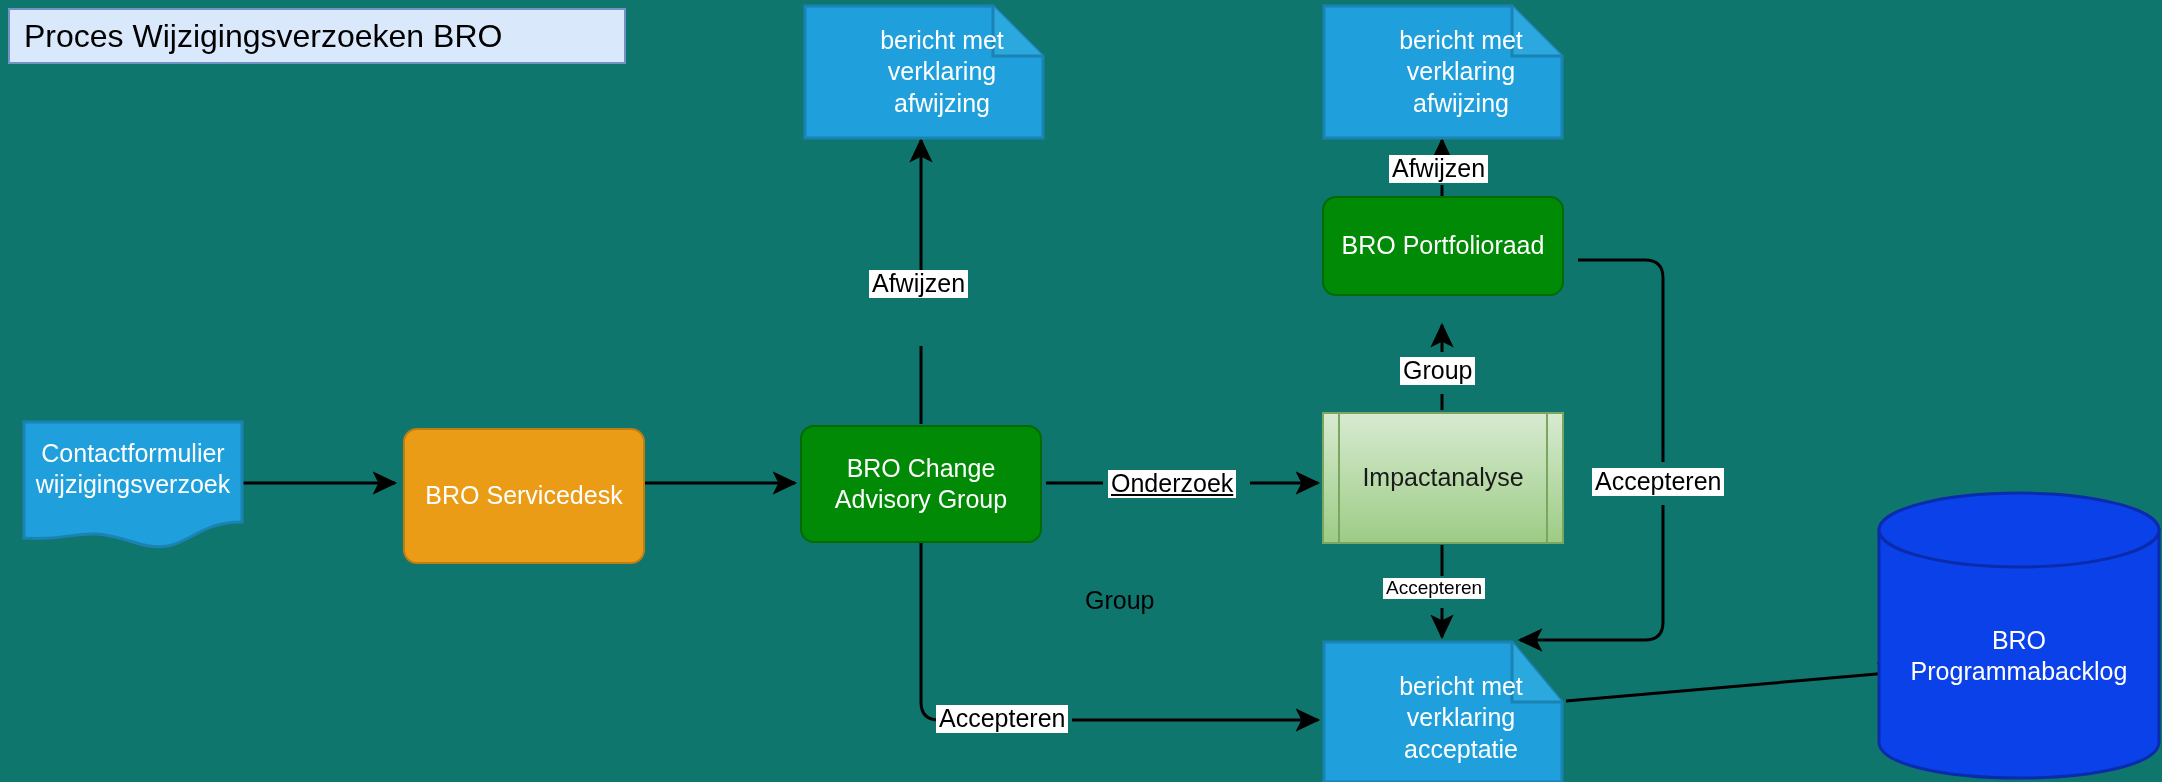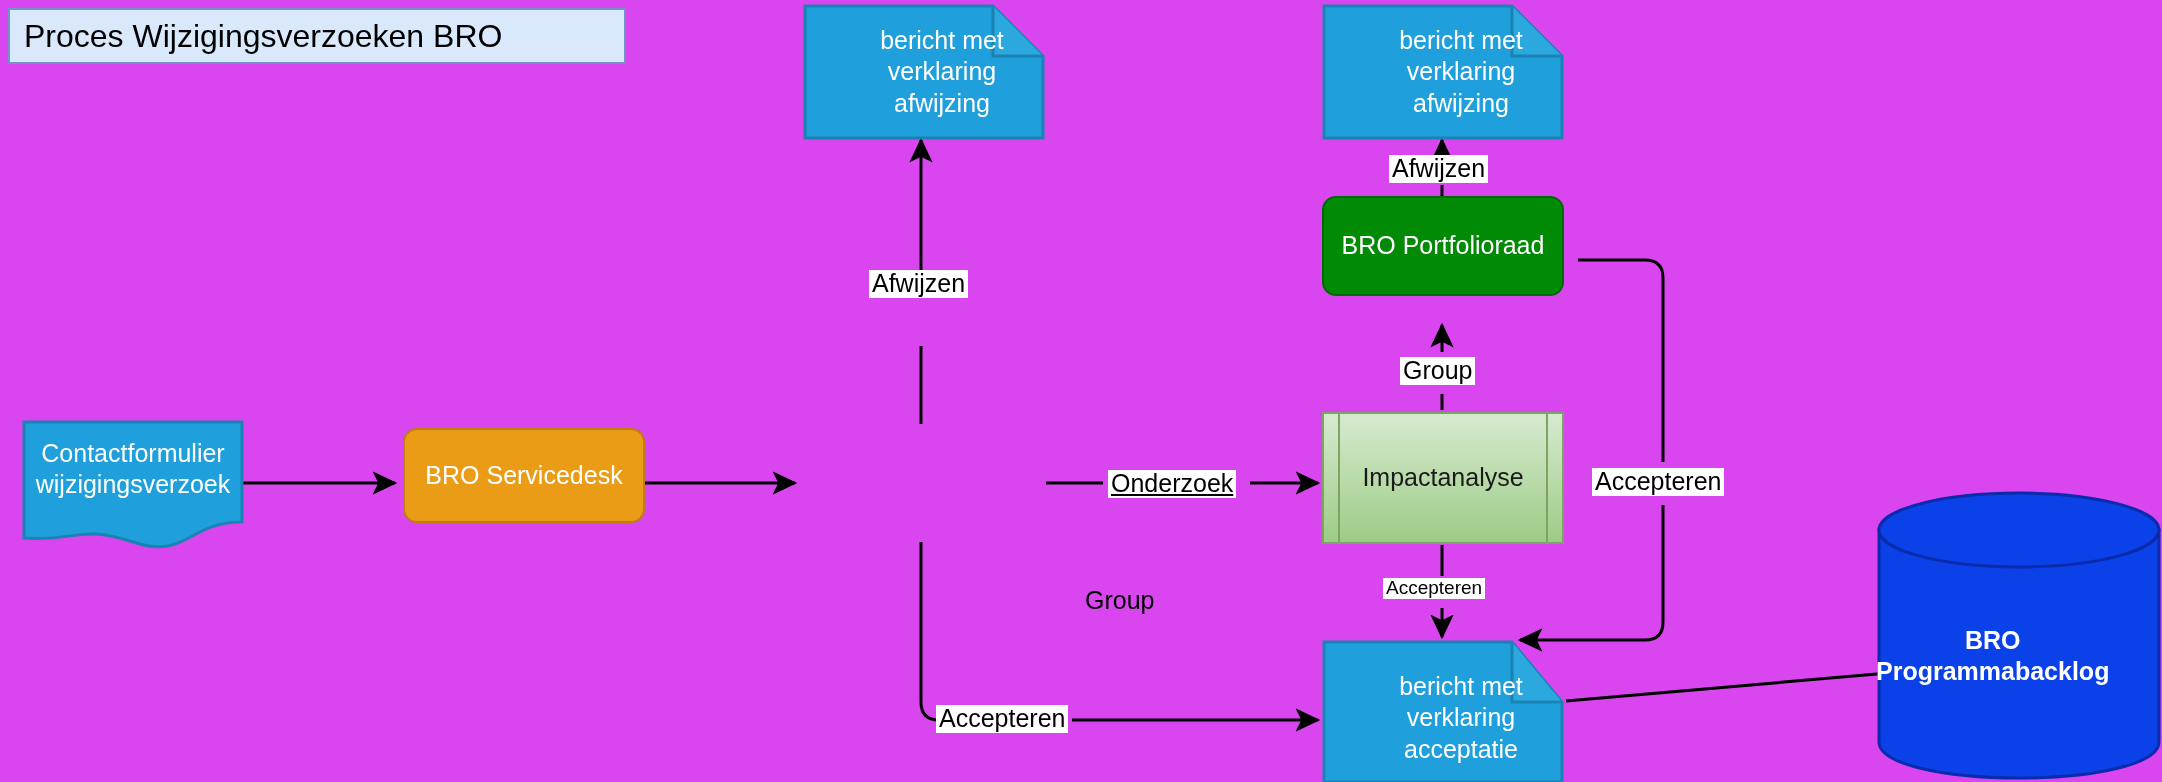--- a/index.html
+++ b/index.html
@@ -7,21 +7,21 @@
     padding: 0;
     background: #ffffff;
   }
   body {
     font-family: "Liberation Sans", sans-serif;
   }
   #canvas {
     position: relative;
     width: 2162px;
     height: 782px;
-    background: #d946ef;
+    background: #0f766e;
     overflow: hidden;
   }
   #edges {
     position: absolute;
     left: 0;
     top: 0;
     width: 2162px;
     height: 782px;
     pointer-events: none;
   }
@@ -123,26 +123,25 @@
   
   .cyl { position: absolute; }
   .cyl .label {
     position: absolute;
     left: 0;
     right: 0;
     top: 0;
     bottom: 0;
     display: flex;
     align-items: center;
-    justify-content: flex-start;
-    text-align: center;
-    color: #ffffff;
-    font-size: 25px;
-    line-height: 1.25;
-    font-weight: bold;
+    justify-content: center;
+    text-align: center;
+    color: #ffffff;
+    font-size: 25px;
+    line-height: 1.25;
   }
 
   
   .edge-label {
     position: absolute;
     color: #000000;
     font-size: 25px;
     background: #ffffff;
     padding: 0 3px;
     white-space: nowrap;
@@ -198,24 +197,28 @@
   <div class="docshape" style="left:22px; top:420px; width:222px; height:130px;">
     <svg width="222" height="130" viewBox="0 0 222 130" xmlns="http://www.w3.org/2000/svg">
       <path d="M 2 2 L 220 2 L 220 102 C 165 102 165 140 111 122 C 56 104 56 122 2 118 Z" fill="#1fa0dc" stroke="#1b82b4" stroke-width="3"></path>
     </svg>
     <div class="label">
       <span style="white-space:pre-line">Contactformulier
 wijzigingsverzoek</span>
     </div>
   </div>
 
-  <div class="node proc-orange" style="left:403px; top:428px; width:242px; height:95px;">
+  <div class="node proc-orange" style="left:403px; top:428px; width:242px; height:136px;">
     <span style="white-space:pre-line">BRO Servicedesk</span>
   </div>
 
+  <div class="node proc-green" style="left:800px; top:425px; width:242px; height:118px;">
+    <span style="white-space:pre-line">BRO Change
+Advisory Group</span>
+  </div>
 
   <div class="node predef" style="left:1322px; top:412px; width:242px; height:132px; position:absolute;text-align:right;">
     <span class="bar left"></span>
     <span class="bar right"></span>
     <span style="position:relative; white-space:pre-line">Impactanalyse</span>
   </div>
 
   <div class="node proc-green" style="left:1322px; top:196px; width:242px; height:100px;">
     <span style="white-space:pre-line">BRO Portfolioraad</span>
   </div>

